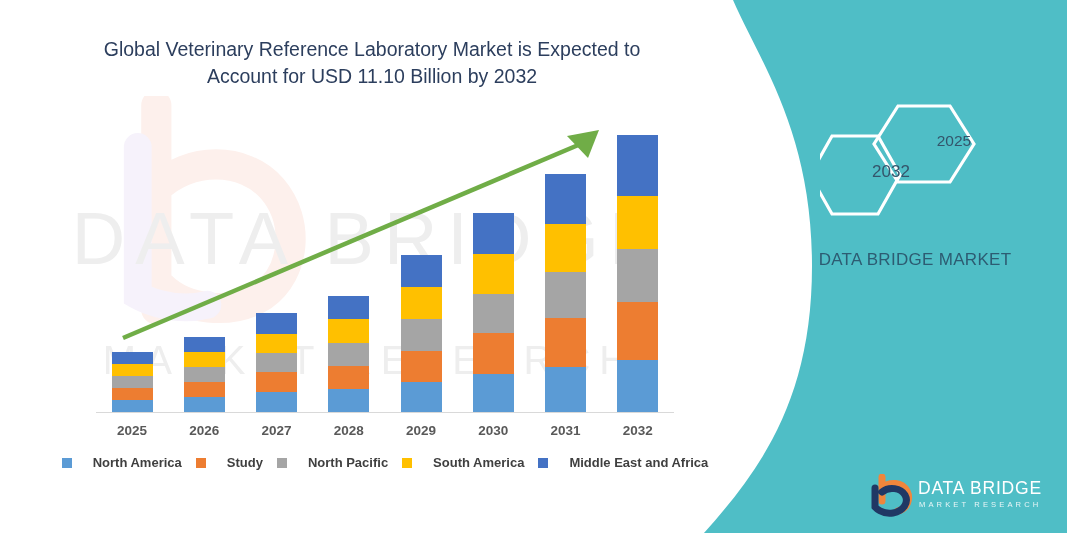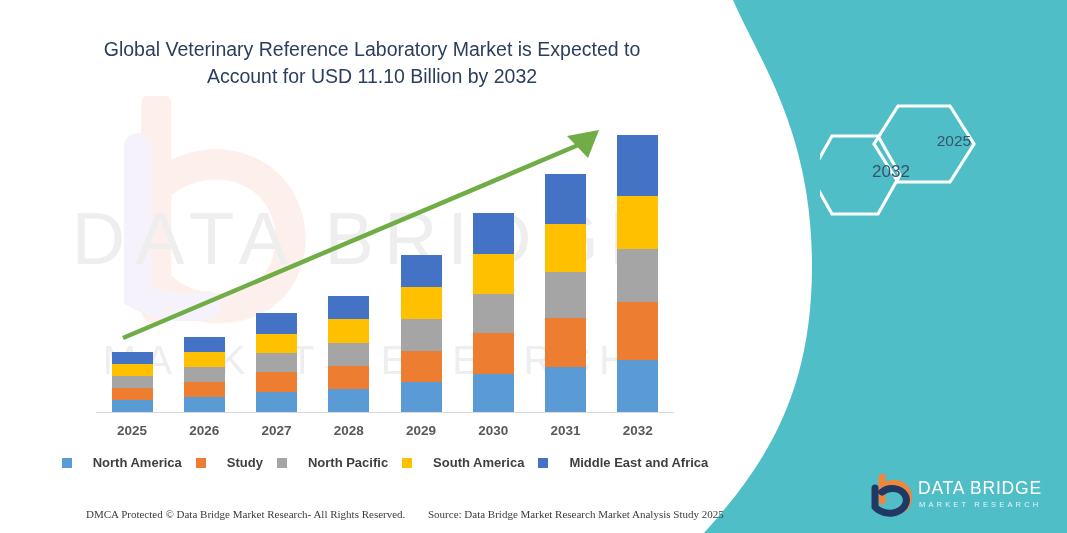--- a/index.html
+++ b/index.html
@@ -356,34 +356,33 @@
       <div class="legend-item">
         <span class="legend-swatch" style="background: rgb(255, 192, 0);"></span>
         <span class="legend-label">South America</span>
       </div>
       <div class="legend-item">
         <span class="legend-swatch" style="background: rgb(68, 114, 196);"></span>
         <span class="legend-label">Middle East and Africa</span>
       </div>
     </div>
 
-  <div class="footer-left">DMCA Protected © Data Bridge Market Research-  All Rights Reserved.</div>
-  <div class="footer-right">Source: Data Bridge Market Research  Market Analysis Study 2025</div>
 
 
   <div class="hex-wrap">
     <svg width="220" height="130" viewBox="0 0 220 130">
       <polygon points="78,14 130,14 154,52 130,90 78,90 54,52" fill="none" stroke="#ffffff" stroke-width="3.2"></polygon>
       <polygon points="12,44 58,44 80,83 58,122 12,122 -10,83" fill="none" stroke="#ffffff" stroke-width="3.2"></polygon>
     </svg>
     <div class="hex-label big">2032</div>
     <div class="hex-label small">2025</div>
   </div>
 
   <div class="panel-brand">
+    <div>DATA BRIDGE MARKET</div>
   </div>
 
   <div class="logo">
     <svg width="48" height="46" viewBox="0 0 48 46">
       <path d="M14 3 L14 27 M14 14 C22 7 34 8 39 17 C43 25 39 35 30 37" fill="none" stroke="#f0863c" stroke-width="7" stroke-linecap="round"></path>
       <path d="M7 14 L7 33 C7 33 14 41 25 39 C36 37 41 28 37 21 C33 14 21 12 14 18" fill="none" stroke="#203864" stroke-width="7" stroke-linecap="round"></path>
     </svg>
     <div class="logo-name">DATA BRIDGE</div>
     <div class="logo-sub">MARKET RESEARCH</div>
   </div>

